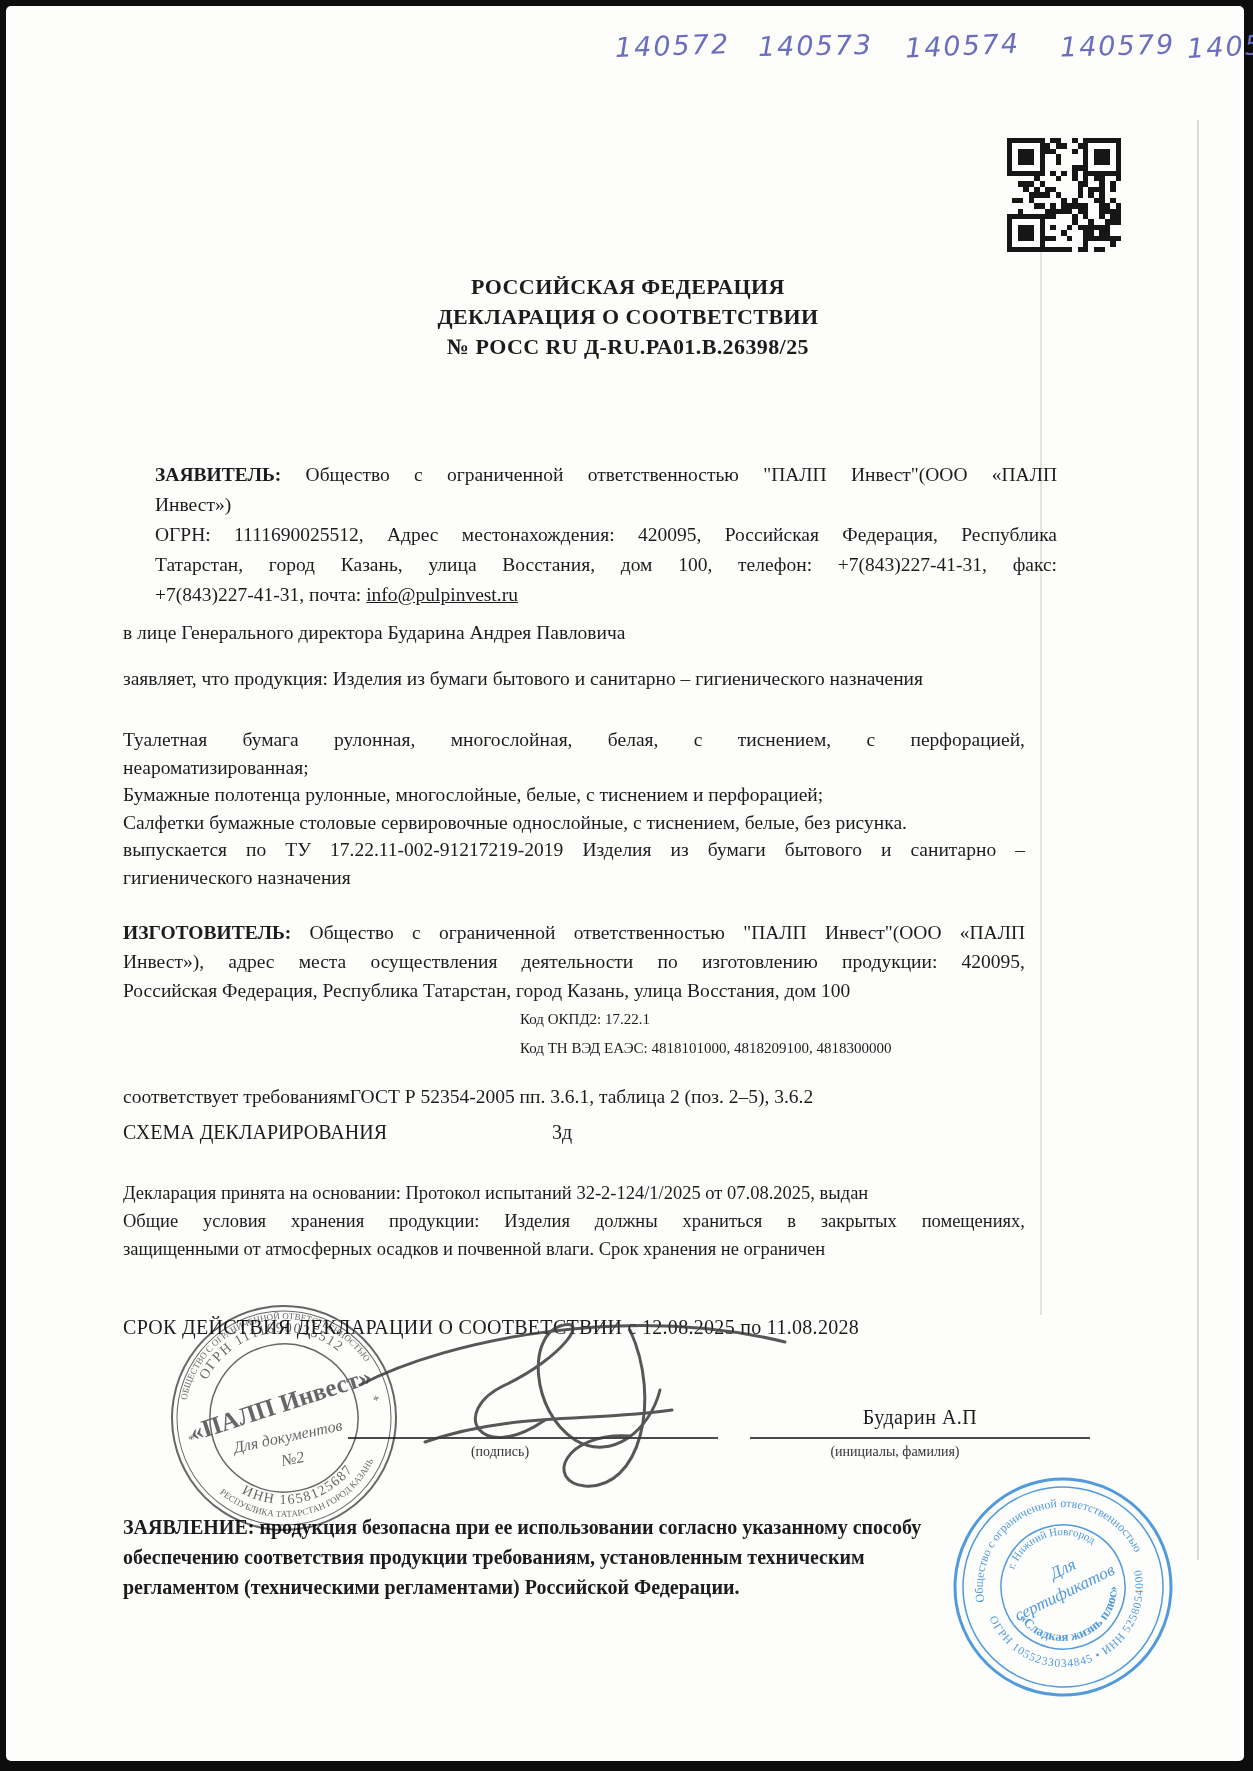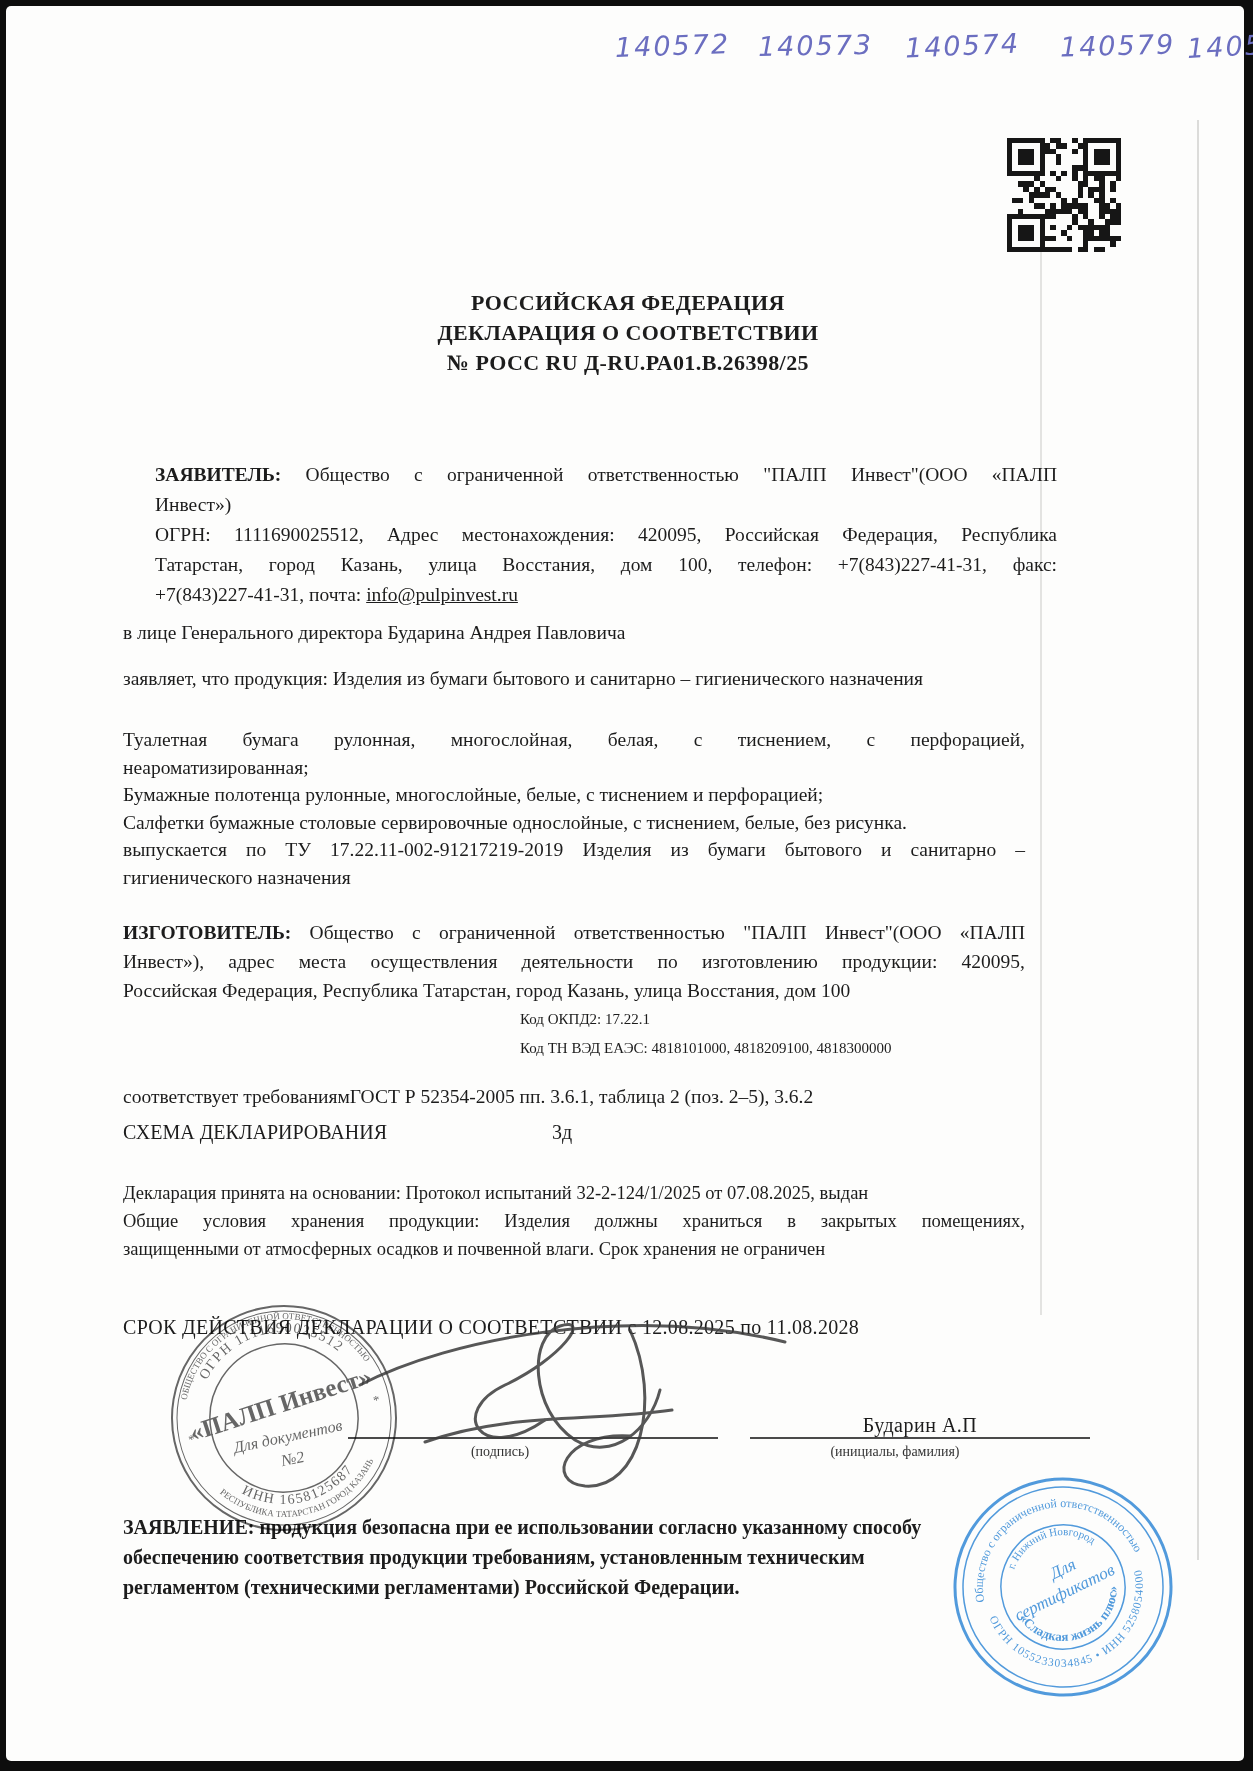--- a/index.html
+++ b/index.html
@@ -24,21 +24,21 @@
   .handwritten span{display:inline-block;}
   .hw0{transform:rotate(-2deg);}
   .hw1{transform:rotate(-1deg); margin-left:28px;}
   .hw2{transform:rotate(-2.5deg); margin-left:32px;}
   .hw3{transform:rotate(-1.5deg); margin-left:40px;}
   .hw4{transform:rotate(-3deg); margin-left:12px;}
 
   .qr{position:absolute; left:1007px; top:138px; width:114px; height:114px;}
 
   .title{
-    position:absolute; left:123px; top:288px; width:1010px;
+    position:absolute; left:123px; top:272px; width:1010px;
     text-align:center; font-weight:bold; font-size:22px; line-height:30px;
     letter-spacing:.4px;
   }
 
   .body-block{position:absolute; left:123px; width:902px; font-size:19.5px; line-height:30px;}
   .line{white-space:normal;}
   .just-para .line{text-align:justify; text-align-last:justify;}
   .just-para .line:last-child{text-align:left; text-align-last:auto;}
   .just-all .line{text-align:justify; text-align-last:justify;}
   .jl{text-align:justify; text-align-last:justify;}
@@ -388,21 +388,21 @@
       <div class="just-para">
           <div class="line">Общие условия хранения продукции: Изделия должны храниться в закрытых помещениях,</div>
           <div class="line">защищенными от атмосферных осадков и почвенной влаги. Срок хранения не ограничен</div>
         </div>
     </div>
 
     <div class="validity">СРОК ДЕЙСТВИЯ ДЕКЛАРАЦИИ О СООТВЕТСТВИИ с 12.08.2025 по 11.08.2028</div>
 
     <div class="sig-line" style="left:348px; top:1437px; width:370px;"></div>
     <div class="sig-caption" style="left:400px; top:1444px; width:200px;">(подпись)</div>
-    <div class="sig-name" style="left:750px; top:1406px; width:340px;margin-top:8px;">Бударин А.П</div>
+    <div class="sig-name" style="left:750px; top:1406px; width:340px;">Бударин А.П</div>
     <div class="sig-line" style="left:750px; top:1437px; width:340px;"></div>
     <div class="sig-caption" style="left:750px; top:1444px; width:290px;">(инициалы, фамилия)</div>
 
     <svg class="signature" width="470" height="220" viewBox="0 0 470 220">
       <g fill="none" stroke="#3a3a3a" stroke-width="3" stroke-linecap="round">
         <path d="M30,95 C120,48 300,14 455,52"></path>
         <path d="M215,130 C150,175 118,122 175,95 C232,68 262,26 230,36 C198,46 200,120 245,150 C282,172 320,140 330,100"></path>
         <path d="M300,40 C332,110 310,200 255,196 C215,192 233,142 300,146"></path>
         <path d="M95,152 C180,122 262,132 342,120"></path>
       </g>

